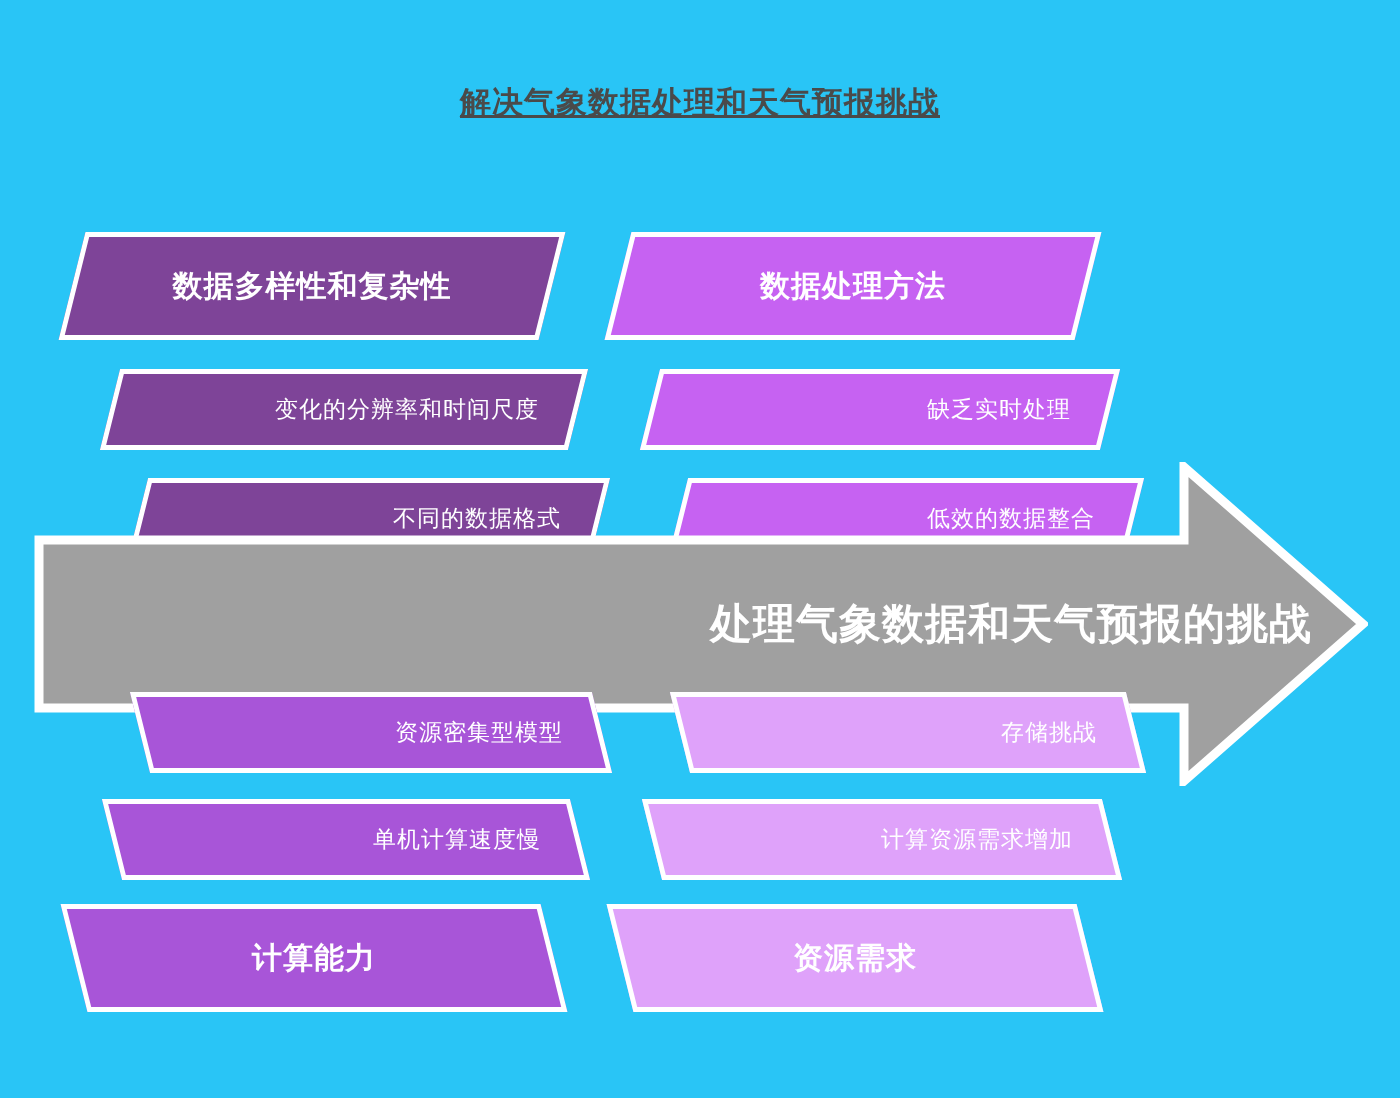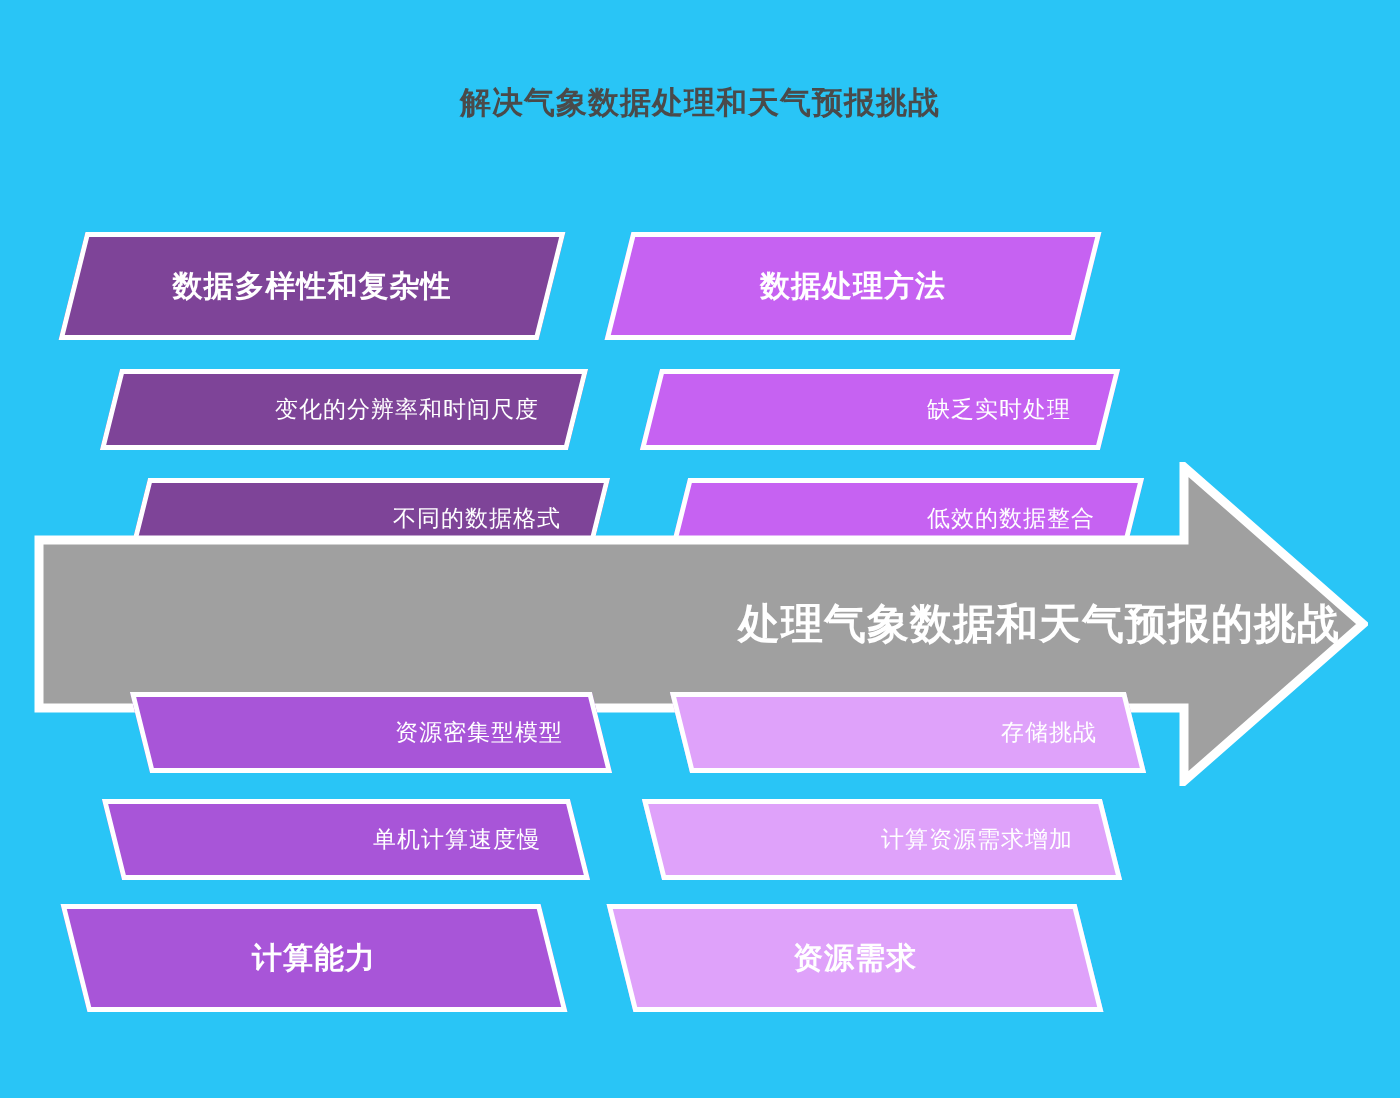--- a/index.html
+++ b/index.html
@@ -24,20 +24,21 @@
     position: absolute;
     left: 0;
     top: 82px;
     width: 1400px;
     text-align: center;
     font-size: 31px;
     font-weight: bold;
     color: #4a4a4a;
     letter-spacing: 1px;
     white-space: nowrap;
+    text-decoration: underline;
   }
 
   
   #arrow-wrap {
     position: absolute;
     left: 34px;
     top: 462px;
     width: 1334px;
     height: 324px;
   }
@@ -52,21 +53,21 @@
     align-items: center;
     justify-content: flex-end;
     pointer-events: none;
   }
   #arrow-label span {
     font-size: 42px;
     font-weight: bold;
     color: #ffffff;
     letter-spacing: 1px;
     white-space: nowrap;
-    padding-right: 60px;
+    padding-right: 88px;
   }
 
   
   .bar {
     position: absolute;
     display: flex;
     align-items: center;
     box-sizing: border-box;
     border: 5px solid #ffffff;
     color: #ffffff;

